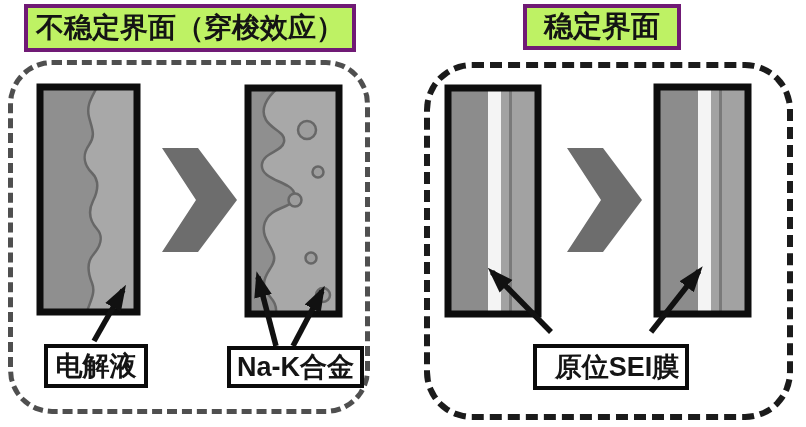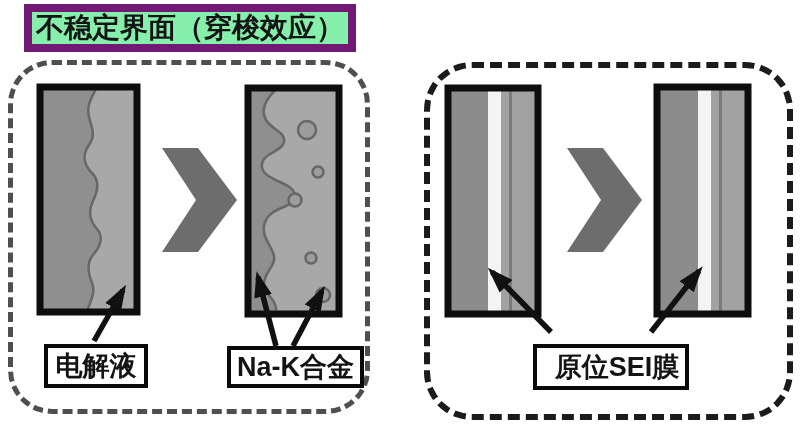--- a/index.html
+++ b/index.html
@@ -6,22 +6,22 @@
   #page{
     position:relative;
     width:806px;height:427px;
     background:#ffffff;
     font-family:"Liberation Sans","DejaVu Sans",sans-serif;
     overflow:hidden;
   }
   .title-box{
     position:absolute;
     box-sizing:border-box;
-    border:8px solid #701a75;
-    background:#86efac;
+    border:4px solid #701a75;
+    background:#bef264;
     display:flex;align-items:center;justify-content:center;
     font-weight:bold;color:#141414;
     white-space:nowrap;
   }
   #title-left{left:24px;top:4px;width:332px;height:48px;font-size:28px;}
   #title-right{left:523px;top:4px;width:158px;height:46px;font-size:29px;}
   .dashed-container{
     position:absolute;
     box-sizing:border-box;
     background:transparent;
@@ -48,20 +48,21 @@
   #label-electrolyte{left:44px;top:344px;width:104px;height:44px;}
   #label-nak{left:227px;top:346px;width:137px;height:42px;}
   #label-sei{left:533px;top:344px;width:156px;height:46px;padding-left:12px;}
 </style>
 </head>
 <body>
 
 <div id="page">
 
   <div id="title-left" class="title-box">不稳定界面（穿梭效应）</div>
+  <div id="title-right" class="title-box">稳定界面</div>
 
   <div id="container-left" class="dashed-container"></div>
   <div id="container-right" class="dashed-container"></div>
 
   <svg id="diagram-svg" width="806" height="427" viewBox="0 0 806 427">
     <defs>
       <marker id="ah" markerUnits="userSpaceOnUse" markerWidth="26" markerHeight="22" refX="20" refY="11" orient="auto">
         <polygon points="0,2 26,11 0,20" fill="#111111"></polygon>
       </marker>
     </defs>

